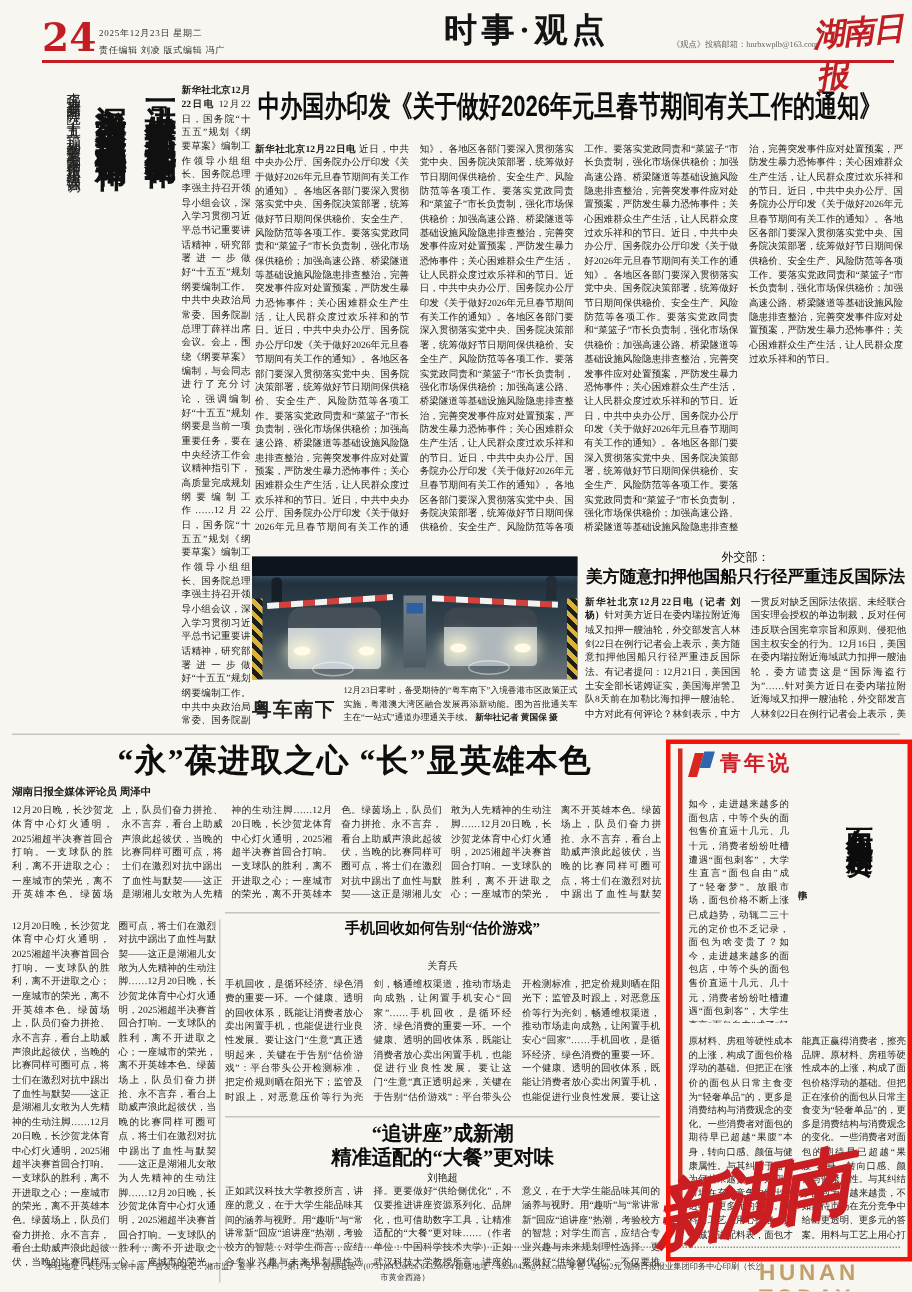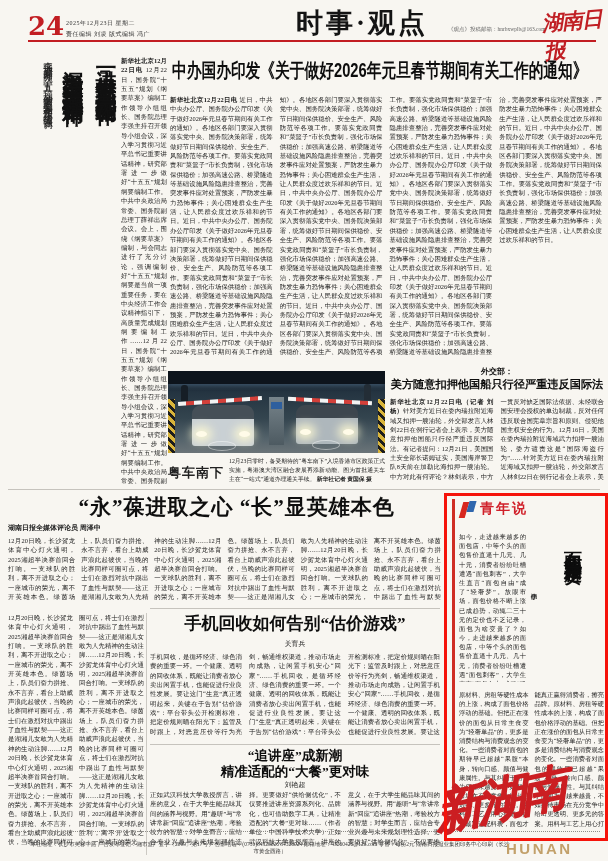--- a/index.html
+++ b/index.html
@@ -3,21 +3,21 @@
 <meta charset="utf-8">
 <style>
   html,body{margin:0;padding:0;}
   body{width:608px;height:861px;background:#e9e7e2;font-family:"Liberation Serif","DejaVu Serif",serif;}
   #page{position:relative;width:608px;height:861px;background:#f8f6f1;overflow:hidden;}
 
   
   .pagenum{position:absolute;left:28px;top:11px;font-size:26px;font-weight:700;color:#c21d22;font-family:"DejaVu Serif",serif;}
   .dateinfo{position:absolute;left:66px;top:18px;font-size:6px;line-height:1.8;color:#333;letter-spacing:.5px;}
   .header-rule{position:absolute;left:28px;top:40px;width:568px;height:2px;background:#c21d22;}
-  .section-title{position:absolute;left:296px;top:5px;font-size:27px;font-weight:800;letter-spacing:3px;color:#141414;}
+  .section-title{position:absolute;left:296px;top:5px;font-size:22px;font-weight:800;letter-spacing:3px;color:#141414;}
   .email-note{position:absolute;left:448px;top:26px;font-size:5.5px;color:#666;}
   .masthead-script{position:absolute;left:543px;top:7px;font-size:21px;font-weight:800;font-style:italic;color:#c01f24;letter-spacing:-1px;transform:rotate(-5deg);}
 
   
   .jt{font-size:6.4px;line-height:1.46;text-align:justify;color:#1c1c1c;overflow:hidden;column-fill:auto;}
   .jt b{font-weight:700;}
   .hl-sans{font-family:"Liberation Sans","DejaVu Sans",sans-serif;}
 
   
   .vblock{position:absolute;left:8px;top:54px;height:434px;width:112px;writing-mode:vertical-rl;}
@@ -47,35 +47,35 @@
   .ph-hazard.l{left:0;} .ph-hazard.r{right:0;}
   .ph-person{position:absolute;width:7px;height:16px;border-radius:3px 3px 0 0;background:#161e26;}
   .ph-person.p1{left:13px;bottom:52px;} .ph-person.p2{right:14px;bottom:53px;background:#232d36;}
   .ph-mark{position:absolute;width:26px;height:8px;border:1px solid rgba(255,255,255,.45);border-radius:50%;}
   .ph-mark.m1{left:40px;bottom:2px;} .ph-mark.m2{left:144px;bottom:3px;}
   .photo-caption{position:absolute;left:168px;top:457px;width:217px;height:31px;display:flex;gap:5px;}
   .cap-title{flex:0 0 56px;font-size:13px;font-weight:800;color:#222;letter-spacing:1px;align-self:center;}
   .cap-text{flex:1;font-size:5.8px;line-height:1.55;text-align:justify;color:#222;}
 
   
-  .mofa-kicker{position:absolute;left:390px;top:366px;width:214px;text-align:center;font-size:8px;font-weight:700;color:#111;}
+  .mofa-kicker{position:absolute;left:390px;top:366px;width:214px;text-align:center;font-size:8px;font-weight:400;color:#111;}
   .mofa-headline{position:absolute;left:390px;top:377px;width:214px;text-align:center;font-size:11.2px;font-weight:800;color:#0d0d0d;white-space:nowrap;}
   .mofa-body{position:absolute;left:390px;top:397px;width:214px;height:91px;column-count:2;column-gap:7px;}
 
   .hline{position:absolute;height:1px;background:#c6c3bd;}
   .vline{position:absolute;width:1px;background:#ccc9c3;}
 
   
   .hero-headline{position:absolute;left:20px;top:493px;width:433px;text-align:center;font-size:21px;font-weight:800;letter-spacing:1px;color:#0e0e0e;}
   .hero-byline{position:absolute;left:8px;top:523px;width:433px;text-align:left;font-size:7px;font-weight:700;color:#222;}
   .hero-body{position:absolute;left:8px;top:536px;width:433px;height:69px;column-count:6;column-gap:6px;}
   .hero-cont{position:absolute;left:8px;top:613px;width:136px;height:242px;column-count:2;column-gap:6px;}
 
   
-  .phone-headline{position:absolute;left:150px;top:612px;width:290px;text-align:center;font-size:17px;font-weight:800;color:#0d0d0d;}
+  .phone-headline{position:absolute;left:150px;top:612px;width:290px;text-align:center;font-size:10px;font-weight:800;color:#0d0d0d;}
   .phone-byline{position:absolute;left:150px;top:639px;width:290px;text-align:center;font-size:6.8px;color:#222;}
   .phone-body{position:absolute;left:150px;top:652px;width:290px;height:89px;column-count:3;column-gap:7px;}
 
   
   .lect-h1{position:absolute;left:150px;top:747px;width:290px;text-align:center;font-size:13.5px;font-weight:800;color:#0d0d0d;}
   .lect-h2{position:absolute;left:150px;top:763px;width:290px;text-align:center;font-size:13.5px;font-weight:800;color:#0d0d0d;}
   .lect-byline{position:absolute;left:150px;top:780px;width:290px;text-align:center;font-size:6.8px;color:#222;}
   .lect-body{position:absolute;left:150px;top:790px;width:290px;height:64px;column-count:3;column-gap:7px;}
 
   

